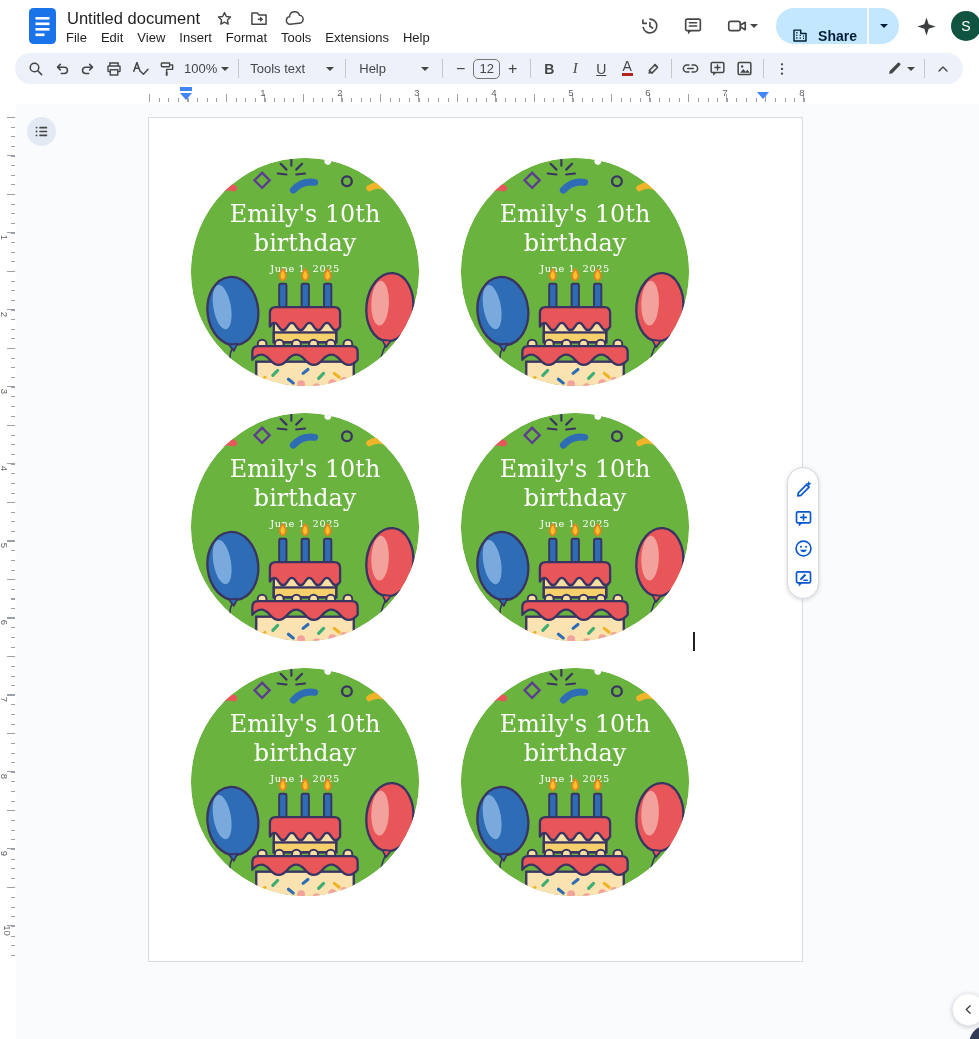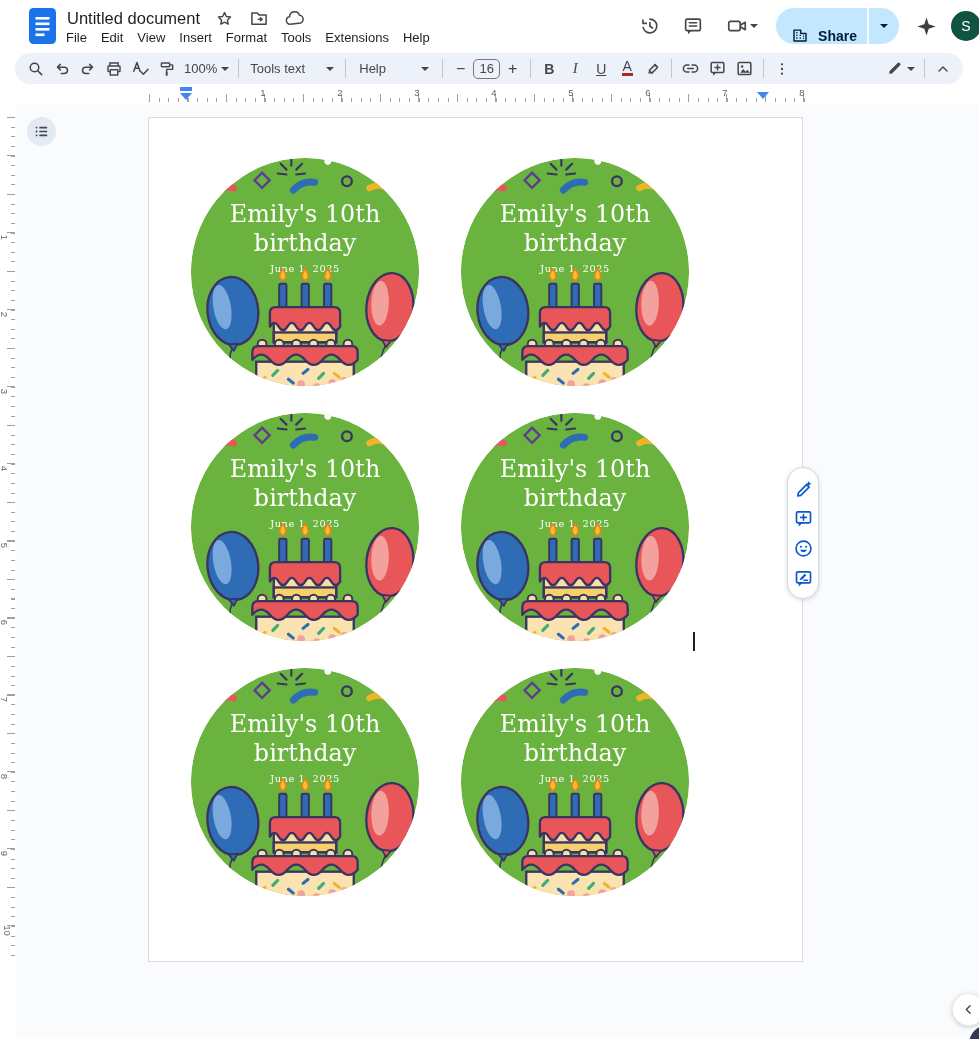--- a/index.html
+++ b/index.html
@@ -213,21 +213,21 @@
     <span>Tools text</span>
     <span class="caret-down"></span>
   </button>
   <div class="tb-sep"></div>
   <button class="tb-btn" style="width:86px;justify-content:space-between;padding:0 8px">
     <span>Help</span>
     <span class="caret-down"></span>
   </button>
   <div class="tb-sep"></div>
   <button class="tb-btn stepper">−</button>
-  <span class="fs-box">16</span>
+  <span class="fs-box">12</span>
   <button class="tb-btn stepper">+</button>
   <div class="tb-sep"></div>
   <button class="tb-btn fmt fmt-b">B</button>
   <button class="tb-btn fmt fmt-i">I</button>
   <button class="tb-btn fmt fmt-u">
       <span>U</span>
     </button>
   <button class="tb-btn fmt fmt-a">
       <span>A</span>
     </button>

